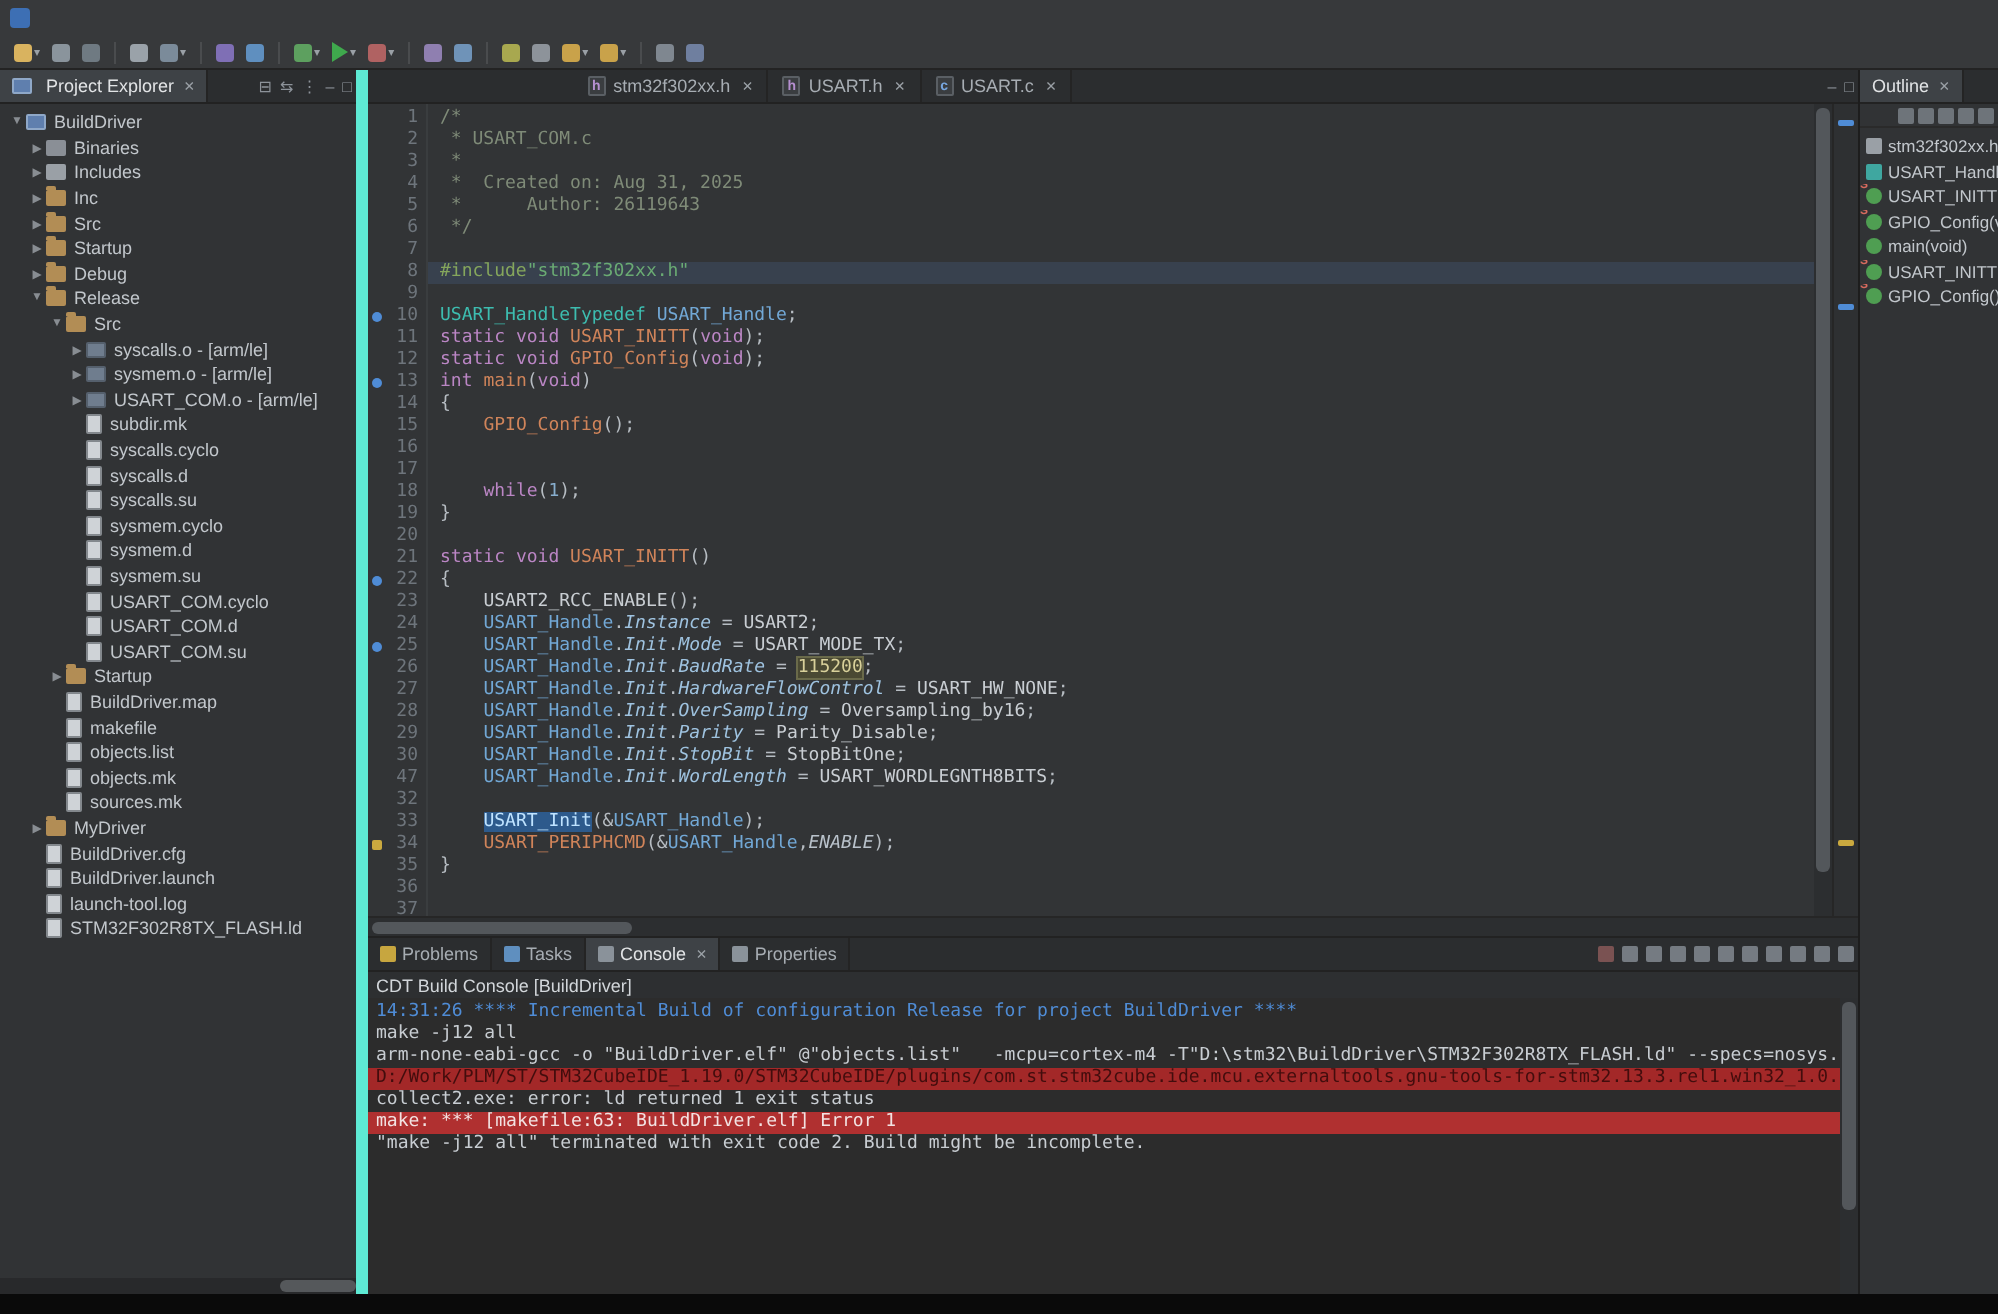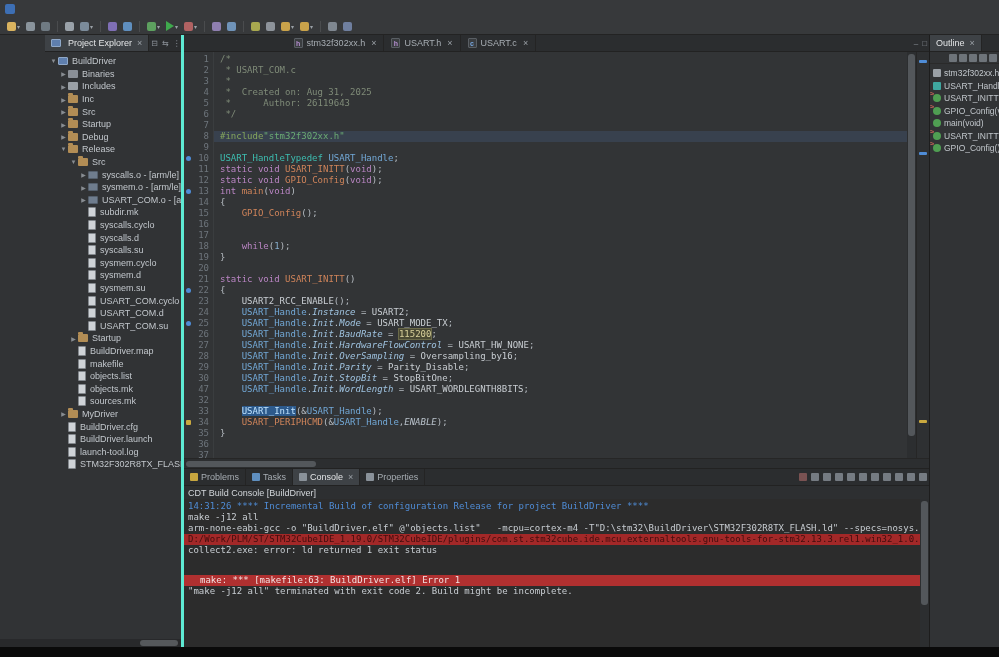--- a/index.html
+++ b/index.html
@@ -16,21 +16,21 @@
   .toolbar{height:17px;background:#37393b;border-bottom:1px solid #232323;display:flex;align-items:center;padding-left:4px;}
   .tbtn{height:15px;display:flex;align-items:center;padding:0 2px;margin:0 1px;}
   .tic{display:inline-block;width:9px;height:9px;border-radius:2px;}
   .tic.play{width:0;height:0;border-radius:0;background:none!important;
             border-left:8px solid #3fa94d;border-top:5px solid transparent;border-bottom:5px solid transparent;}
   .dd{font-size:6px;color:#9aa0a6;margin-left:1px;}
   .tsep{width:1px;height:11px;background:#4a4c4e;margin:0 4px;}
 
   
   .workbench{display:flex;height:612px;}
-  .left-panel{width:184px;flex:none;background:#313335;border-right:3px solid #5eead4;position:relative;overflow:hidden;padding-left:45px;}
+  .left-panel{width:184px;flex:none;background:#313335;border-right:6px solid #5eead4;position:relative;overflow:hidden;}
   .center{flex:1;display:flex;flex-direction:column;min-width:0;}
   .right-panel{width:70px;flex:none;background:#313335;border-left:1px solid #1d1d1d;overflow:hidden;}
 
   
   .panel-tabs{height:17px;background:#2b2d2f;border-bottom:1px solid #222;display:flex;align-items:stretch;font-size:9px;}
   .ptab{display:flex;align-items:center;gap:3px;padding:0 6px;color:#a7adb3;border-right:1px solid #242424;white-space:nowrap;}
   .ptab.active{background:#3e4246;color:#e2e4e6;}
   .tclose{font-size:9px;color:#9aa0a6;margin-left:2px;}
   .spacer{flex:1;}
   .hicon{font-size:8px;color:#8d939a;padding:0 2px;display:flex;align-items:center;}
@@ -91,21 +91,21 @@
 
   
   .console-panel{height:179px;border-top:1px solid #222;display:flex;flex-direction:column;background:#2c2c2c;}
   .cti{width:8px;height:8px;border-radius:1px;flex:none;}
   .console-title{height:13px;background:#2d2f31;color:#d2d6da;font-size:9px;display:flex;align-items:center;padding-left:4px;}
   .console-body{flex:1;position:relative;overflow:hidden;font-family:"DejaVu Sans Mono",monospace;
                 font-size:9px;line-height:11px;padding:2px 0 0 4px;}
   .clog{height:11px;white-space:pre;color:#c8cdd2;}
   .clog.info{color:#4f8cd6;}
   .clog.err1{background:#a32828;color:#420d0d;margin-left:-4px;padding-left:4px;}
-  .clog.err2{background:#b03030;color:#f2e2e2;margin-left:-4px;padding-left:16px;margin-top:19px;}
+  .clog.err2{background:#b03030;color:#f2e2e2;margin-left:-4px;padding-left:4px;}
   .cvscroll{position:absolute;right:0;top:0;bottom:0;width:9px;background:#2c2e30;}
   .cvscroll .thumb{position:absolute;left:1px;right:1px;top:2px;height:70%;background:#53575b;border-radius:3px;}
 
   
   .outline-toolbar{height:12px;display:flex;align-items:center;justify-content:flex-end;padding-right:2px;border-bottom:1px solid #2a2a2a;}
   .oibtn{width:8px;height:8px;background:#6e747a;border-radius:1px;margin-left:2px;}
   .outline{padding-top:3px;font-size:8.5px;}
   .orow{display:flex;align-items:center;height:12.5px;color:#c2c7cc;white-space:nowrap;overflow:hidden;padding-left:3px;}
   .oi{width:8px;height:8px;border-radius:50%;margin-right:3px;flex:none;position:relative;}
   .oi.inc{border-radius:1px;background:#9aa0a6;}

